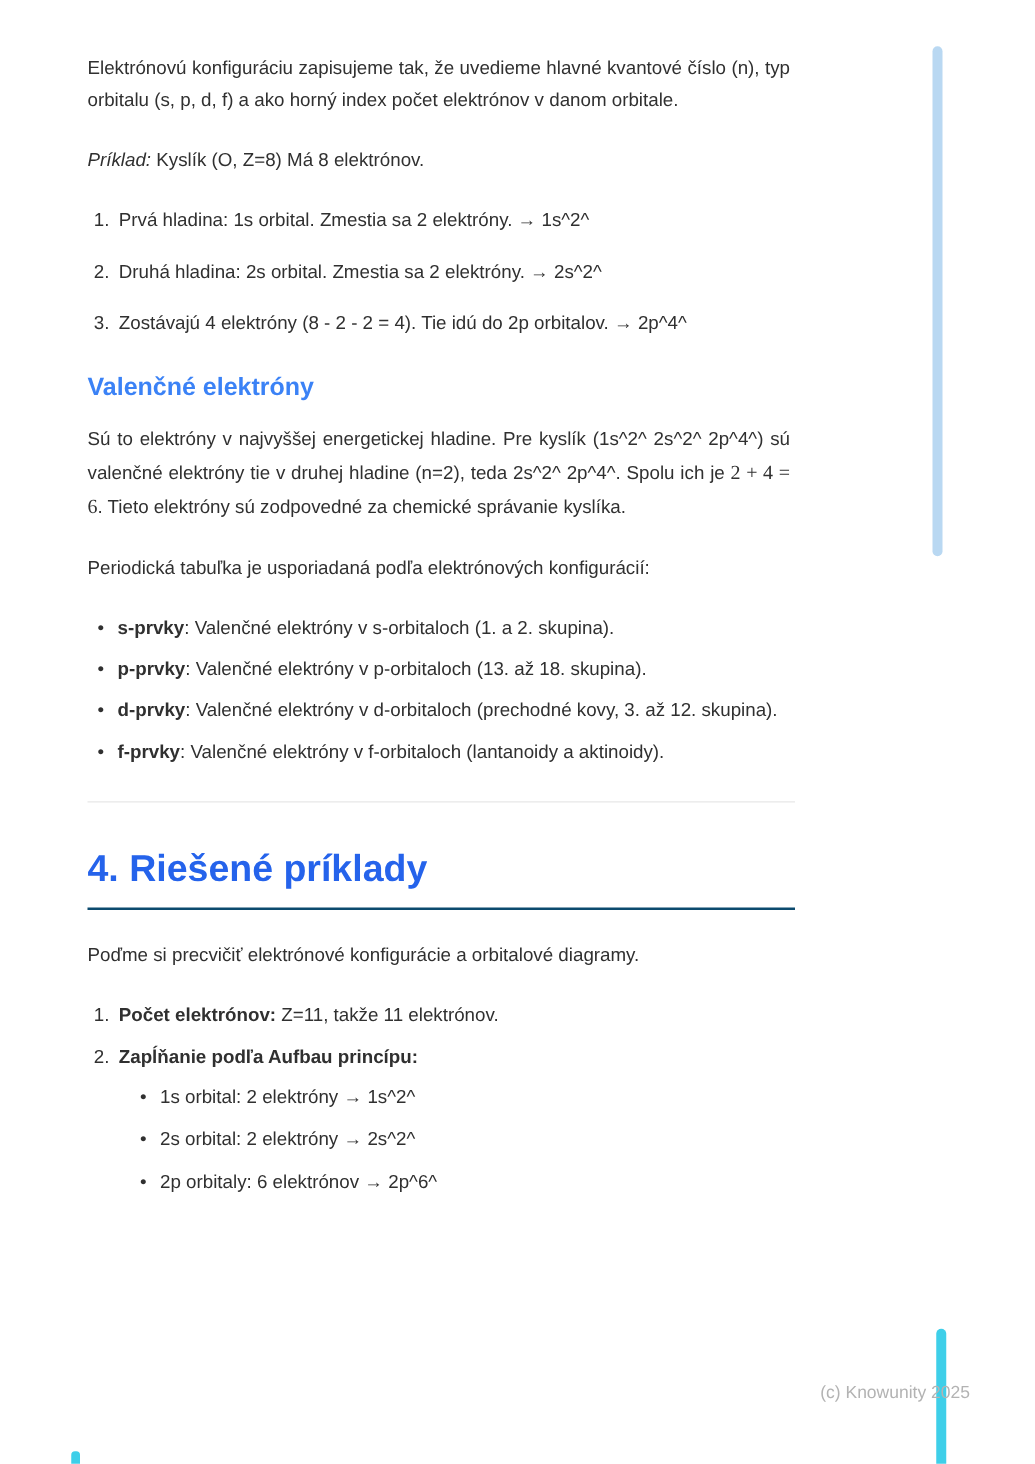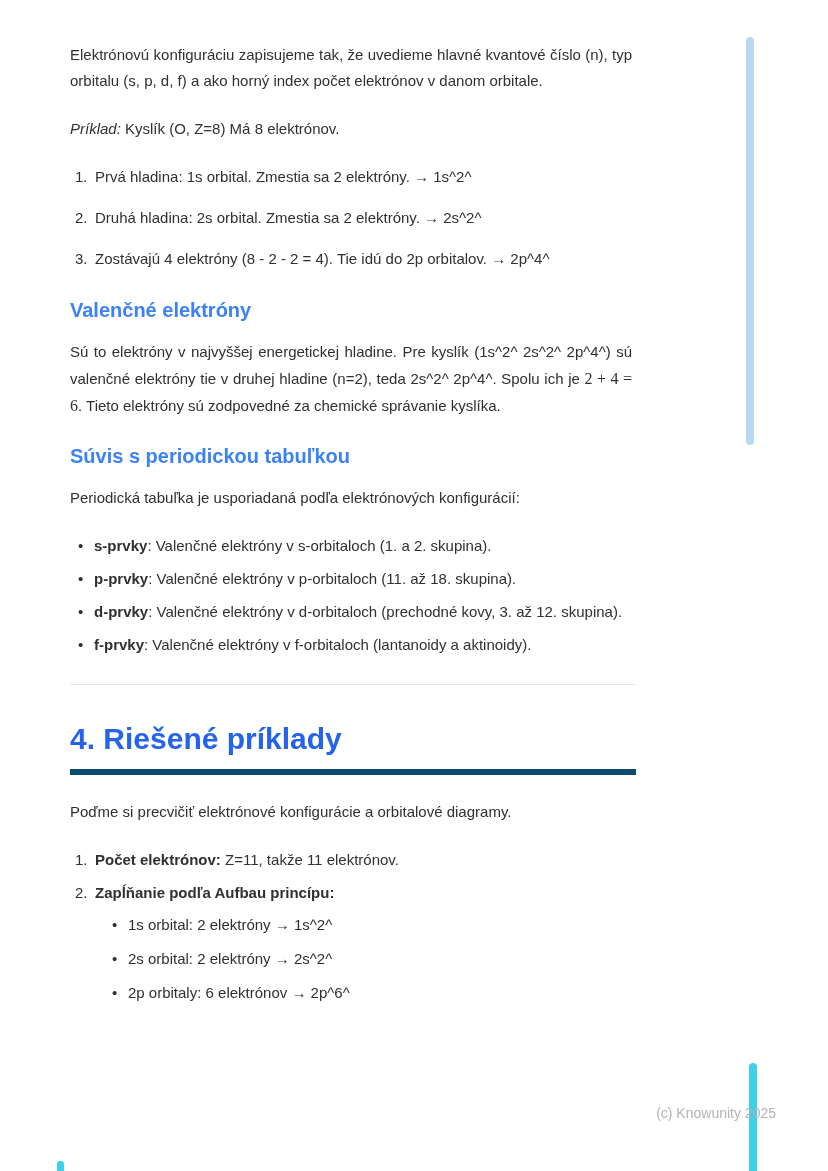--- a/index.html
+++ b/index.html
@@ -31,21 +31,21 @@
     font-weight:700;
     line-height:1.4;
     margin:16px 0 15px 0;
   }
   .h2 {
     color:#2563eb;
     font-size:30px;
     font-weight:700;
     line-height:1.2;
     padding-bottom:12px;
-    border-bottom:6px solid #0c4a6e;
+    border-bottom:2px solid #0c4a6e;
     margin:0 0 24px 0;
   }
 
   .olist, .ulist { margin:0 0 24px 0; }
   .li { display:flex; align-items:flex-start; margin:0 0 15px 0; padding-left:5px; }
   .num { flex:none; width:20px; }
   .li-body { flex:1; min-width:0; }
 
   .ulist .li { padding-left:8px; margin-bottom:7px; }
   .bullet { flex:none; width:16px; }
@@ -106,32 +106,31 @@
       <div class="li">
         <span class="num">3.</span>
         <div class="li-body"><span>Zostávajú 4 elektróny (8 - 2 - 2 = 4). Tie idú do 2p orbitalov. → 2p^4^</span><br></div>
       </div>
     </div>
 
     <h3 class="h3">Valenčné elektróny</h3>
 
     <p class="para justify"><span>Sú to elektróny v najvyššej energetickej hladine. Pre kyslík (1s^2^ 2s^2^ 2p^4^) sú valenčné elektróny tie v druhej hladine (n=2), teda 2s^2^ 2p^4^. Spolu ich je </span><span class="math">2 + 4 = 6</span><span>. Tieto elektróny sú zodpovedné za chemické správanie kyslíka.</span></p>
 
-    <h3 class="h3">Súvis s periodickou tabuľkou</h3>
 
     <p class="para">Periodická tabuľka je usporiadaná podľa elektrónových konfigurácií:</p>
 
     <div class="ulist">
       <div class="li">
         <span class="bullet">•</span>
         <div class="li-body"><strong>s-prvky</strong><span>: Valenčné elektróny v s-orbitaloch (1. a 2. skupina).</span></div>
       </div>
       <div class="li">
         <span class="bullet">•</span>
-        <div class="li-body"><strong>p-prvky</strong><span>: Valenčné elektróny v p-orbitaloch (11. až 18. skupina).</span></div>
+        <div class="li-body"><strong>p-prvky</strong><span>: Valenčné elektróny v p-orbitaloch (13. až 18. skupina).</span></div>
       </div>
       <div class="li">
         <span class="bullet">•</span>
         <div class="li-body"><strong>d-prvky</strong><span>: Valenčné elektróny v d-orbitaloch (prechodné kovy, 3. až 12. skupina).</span></div>
       </div>
       <div class="li">
         <span class="bullet">•</span>
         <div class="li-body"><strong>f-prvky</strong><span>: Valenčné elektróny v f-orbitaloch (lantanoidy a aktinoidy).</span></div>
       </div>
     </div>

